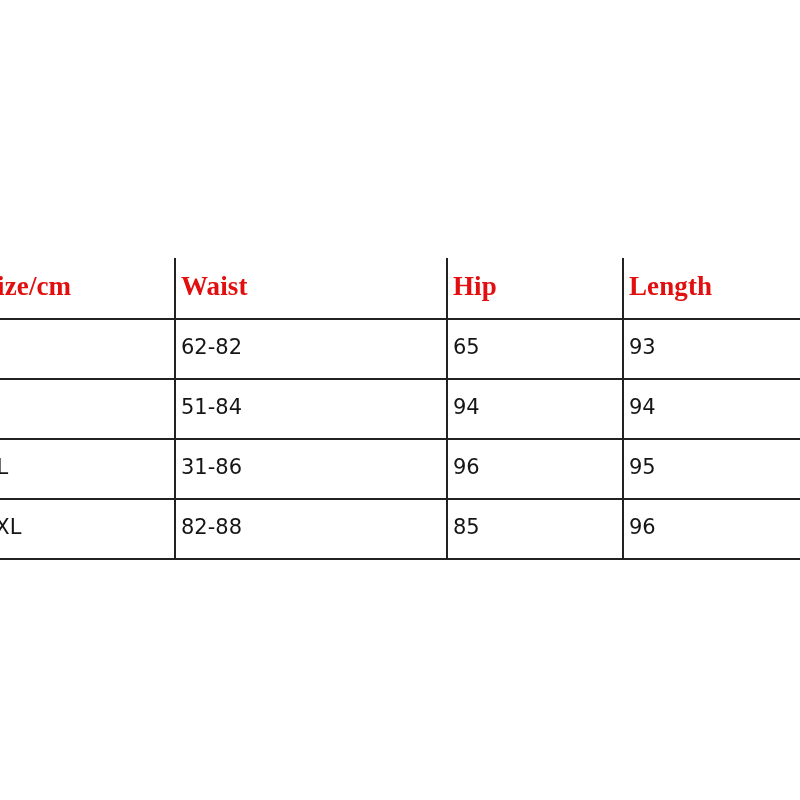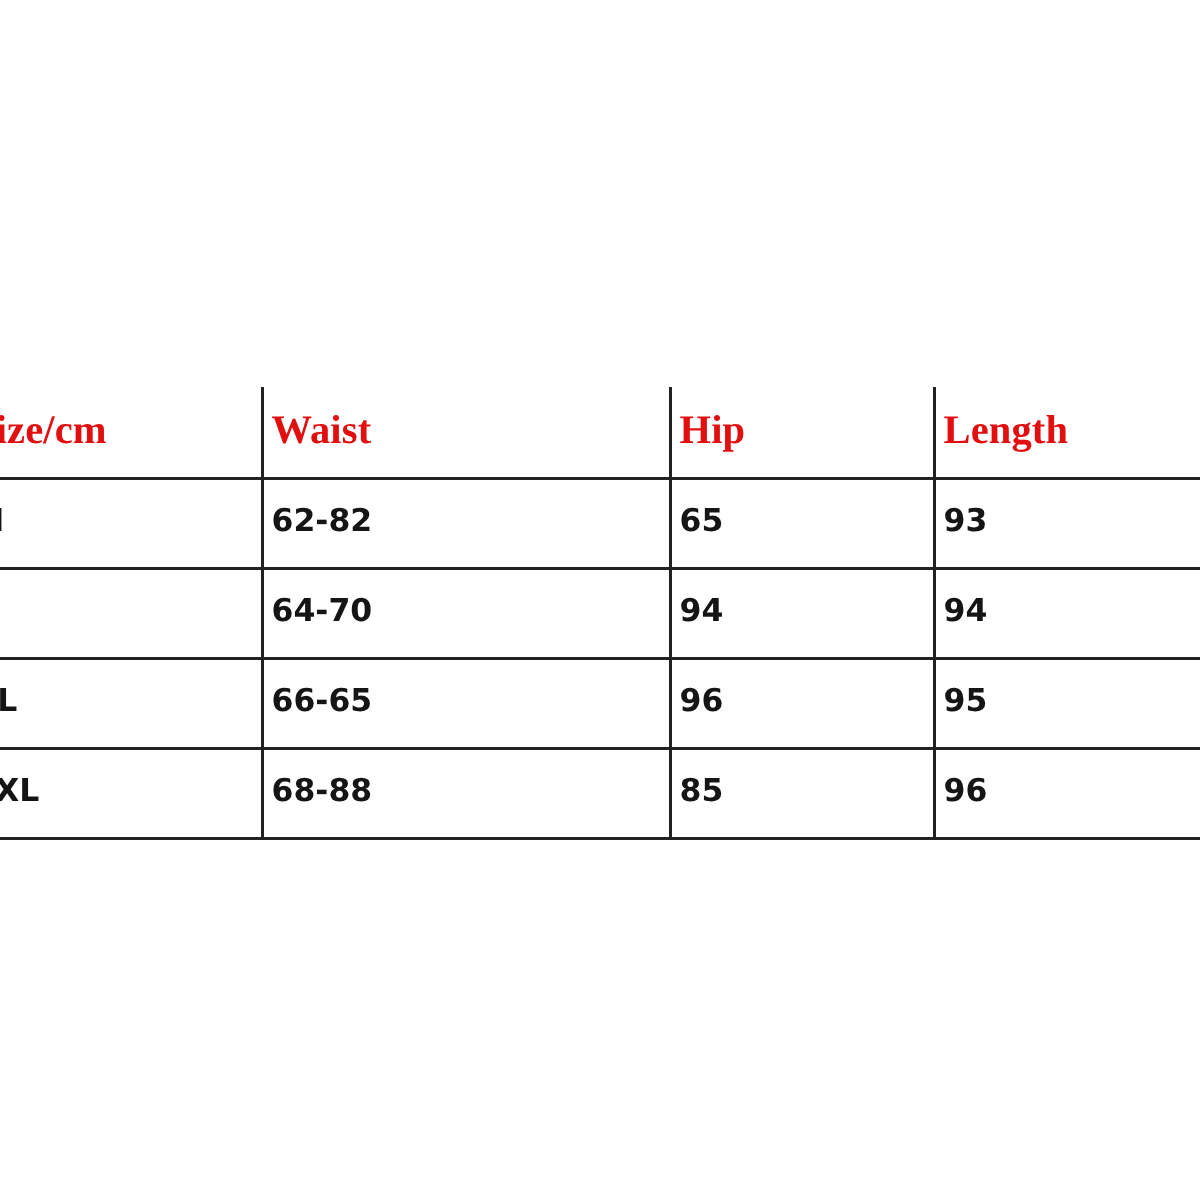--- a/index.html
+++ b/index.html
@@ -66,21 +66,21 @@
     padding-left: 0;
   }
 
   
   table.size-table tbody td {
     height: 58px;
     padding: 0 12px 0 5px;
     text-align: left;
     vertical-align: middle;
     font-family: "DejaVu Sans", "Liberation Sans", sans-serif;
-    font-weight: 700;
+    font-weight: 400;
     font-size: 21px;
     line-height: 1.05;
     color: #151515;
     white-space: nowrap;
     border-bottom: 2px solid #222222;
     border-left: 2px solid #222222;
     border-right: none;
     border-top: none;
   }
   table.size-table tbody td.first-col {
@@ -139,51 +139,51 @@
         <td>
           <span>93</span>
         </td>
       </tr>
 
       <tr>
         <td class="first-col">
           <span>L</span>
         </td>
         <td>
-          <span>64-70</span>
+          <span>51-84</span>
         </td>
         <td>
           <span>94</span>
         </td>
         <td>
           <span>94</span>
         </td>
       </tr>
 
       <tr>
         <td class="first-col">
           <span>XL</span>
         </td>
         <td>
-          <span>66-65</span>
+          <span>31-86</span>
         </td>
         <td>
           <span>96</span>
         </td>
         <td>
           <span>95</span>
         </td>
       </tr>
 
       <tr>
         <td class="first-col">
           <span>2XL</span>
         </td>
         <td>
-          <span>68-88</span>
+          <span>82-88</span>
         </td>
         <td>
           <span>85</span>
         </td>
         <td>
           <span>96</span>
         </td>
       </tr>
     </tbody>
   </table>

